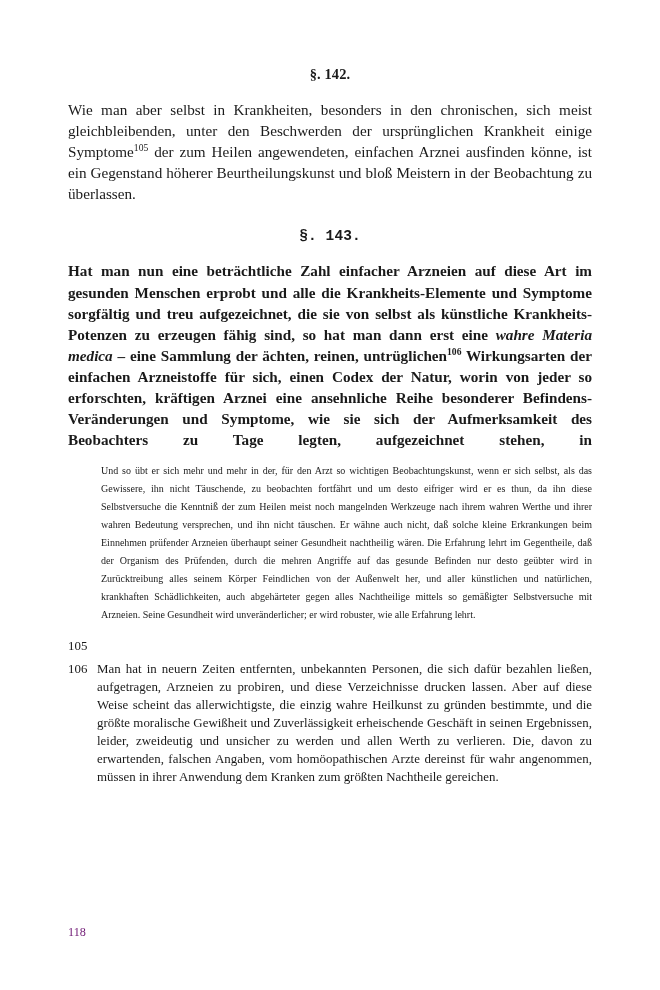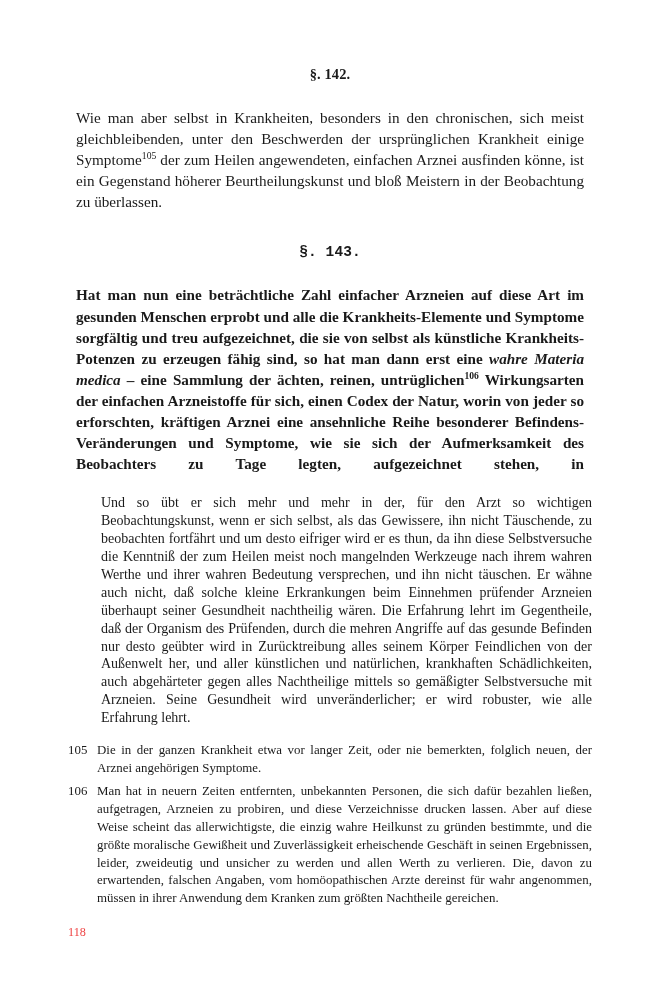--- a/index.html
+++ b/index.html
@@ -40,40 +40,40 @@
   }
   .heading-1 { padding-top: 66px; }
   .heading-2 { padding-top: 24px; font-family: Liberation Mono, monospace; }
 
   
   .body-par {
     font-size: 15.2px;
     line-height: 21.1px;
     text-align: justify;
     text-justify: inter-word;
-    margin: 8px;
+    margin: 0;
     padding-top: 16px;
     hyphens: none;
   }
   .body-par.last-line-full {
     text-align-last: justify;
     font-weight: bold;
   }
 
   .italic { font-style: italic; }
 
   sup {
     font-size: 9.6px;
     line-height: 0;
     vertical-align: 0.58em;
   }
 
   
   .inset-block {
-    font-size: 14px;
+    font-size: 10px;
     line-height: 17.9px;
     text-align: justify;
     text-justify: inter-word;
     margin: 0;
     padding-top: 12px;
     padding-left: 33px;
     hyphens: none;
   }
 
   
@@ -98,21 +98,21 @@
     hyphens: none;
   }
 
   
   .page-number {
     position: absolute;
     left: 68px;
     top: 925px;
     font-size: 12.2px;
     line-height: 14px;
-    color: #ef4444;
+    color: #701a75;
   }
 </style>
 </head>
 <body>
 
 <div class="page">
   <div class="content">
 
     <div class="section-heading heading-1">§. 142.</div>
 
@@ -121,21 +121,20 @@
     <div class="section-heading heading-2">§. 143.</div>
 
     <p class="body-par last-line-full"><span>Hat man nun eine beträchtliche Zahl einfacher Arzneien auf diese Art im gesunden Menschen erprobt und alle die Krankheits-Elemente und Symptome sorgfältig und treu aufgezeichnet, die sie von selbst als künstliche Krankheits-Potenzen zu erzeugen fähig sind, so hat man dann erst eine </span><span class="italic">wahre Materia medica</span><span> – eine Sammlung der ächten, reinen, untrüglichen</span><sup>106</sup><span> Wirkungsarten der einfachen Arzneistoffe für sich, einen Codex der Natur, worin von jeder so erforschten, kräftigen Arznei eine ansehnliche Reihe besonderer Befindens-Veränderungen und Symptome, wie sie sich der Aufmerksamkeit des Beobachters zu Tage legten, aufgezeichnet stehen, in</span></p>
 
     <p class="inset-block">Und so übt er sich mehr und mehr in der, für den Arzt so wichtigen Beobachtungskunst, wenn er sich selbst, als das Gewissere, ihn nicht Täuschende, zu beobachten fortfährt und um desto eifriger wird er es thun, da ihn diese Selbstversuche die Kenntniß der zum Heilen meist noch mangelnden Werkzeuge nach ihrem wahren Werthe und ihrer wahren Bedeutung versprechen, und ihn nicht täuschen. Er wähne auch nicht, daß solche kleine Erkrankungen beim Einnehmen prüfender Arzneien überhaupt seiner Gesundheit nachtheilig wären. Die Erfahrung lehrt im Gegentheile, daß der Organism des Prüfenden, durch die mehren Angriffe auf das gesunde Befinden nur desto geübter wird in Zurücktreibung alles seinem Körper Feindlichen von der Außenwelt her, und aller künstlichen und natürlichen, krankhaften Schädlichkeiten, auch abgehärteter gegen alles Nachtheilige mittels so gemäßigter Selbstversuche mit Arzneien. Seine Gesundheit wird unveränderlicher; er wird robuster, wie alle Erfahrung lehrt.</p>
 
     <div class="footnotes">
 
       <div class="footnote">
         <span class="footnote-num">105</span>
-        <span class="footnote-text">Die in der ganzen Krankheit etwa vor langer Zeit, oder nie bemerkten, folglich neuen, der Arznei angehörigen Symptome.</span>
       </div>
 
       <div class="footnote">
         <span class="footnote-num">106</span>
         <span class="footnote-text">Man hat in neuern Zeiten entfernten, unbekannten Personen, die sich dafür bezahlen ließen, aufgetragen, Arzneien zu probiren, und diese Verzeichnisse drucken lassen. Aber auf diese Weise scheint das allerwichtigste, die einzig wahre Heilkunst zu gründen bestimmte, und die größte moralische Gewißheit und Zuverlässigkeit erheischende Geschäft in seinen Ergebnissen, leider, zweideutig und unsicher zu werden und allen Werth zu verlieren. Die, davon zu erwartenden, falschen Angaben, vom homöopathischen Arzte dereinst für wahr angenommen, müssen in ihrer Anwendung dem Kranken zum größten Nachtheile gereichen.</span>
       </div>
 
     </div>
   </div>
 

